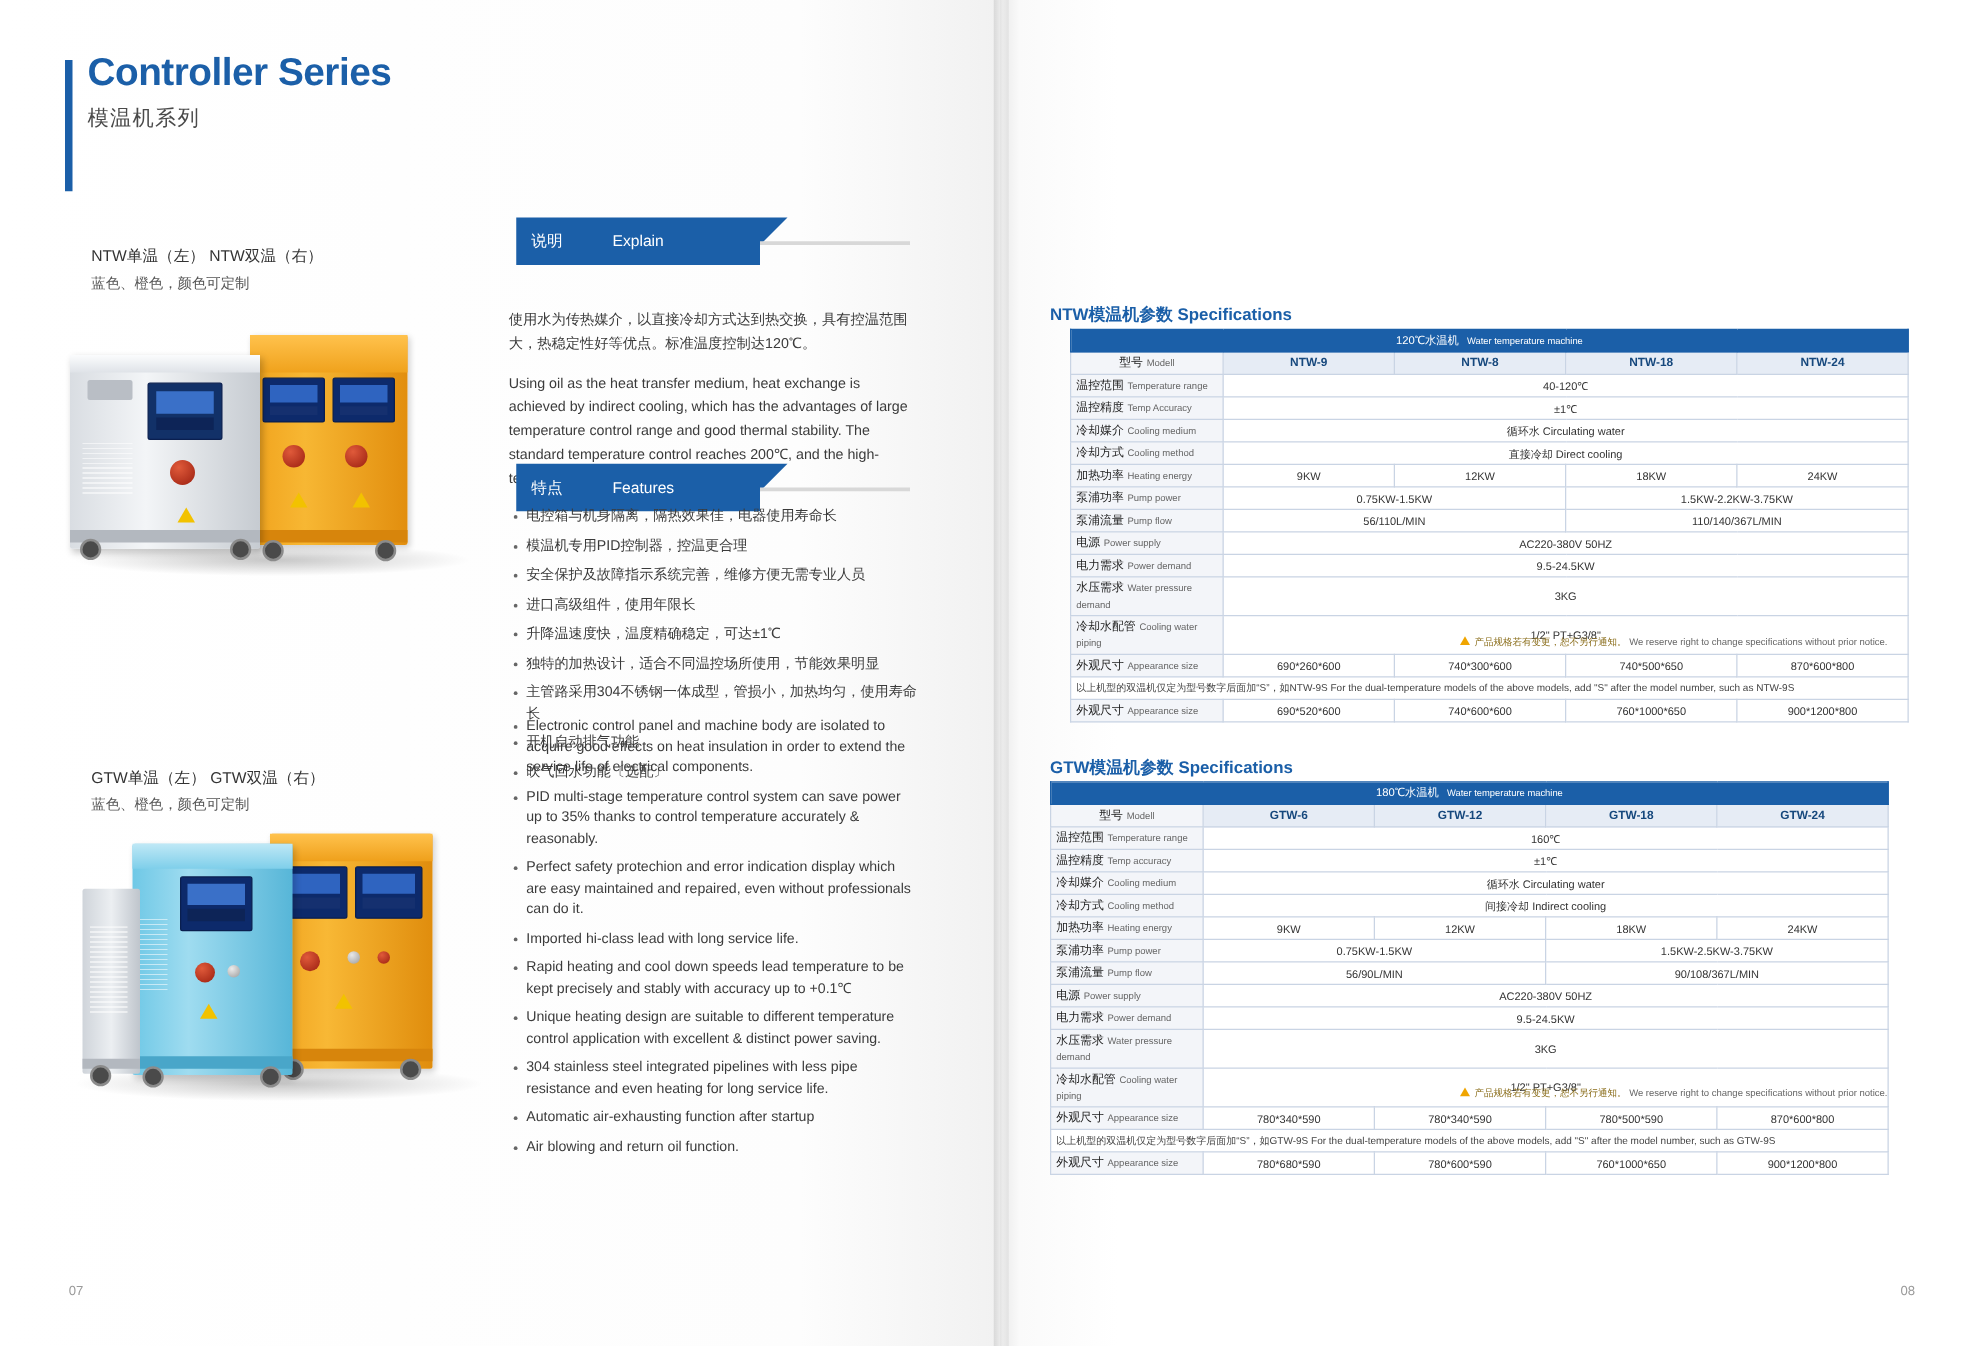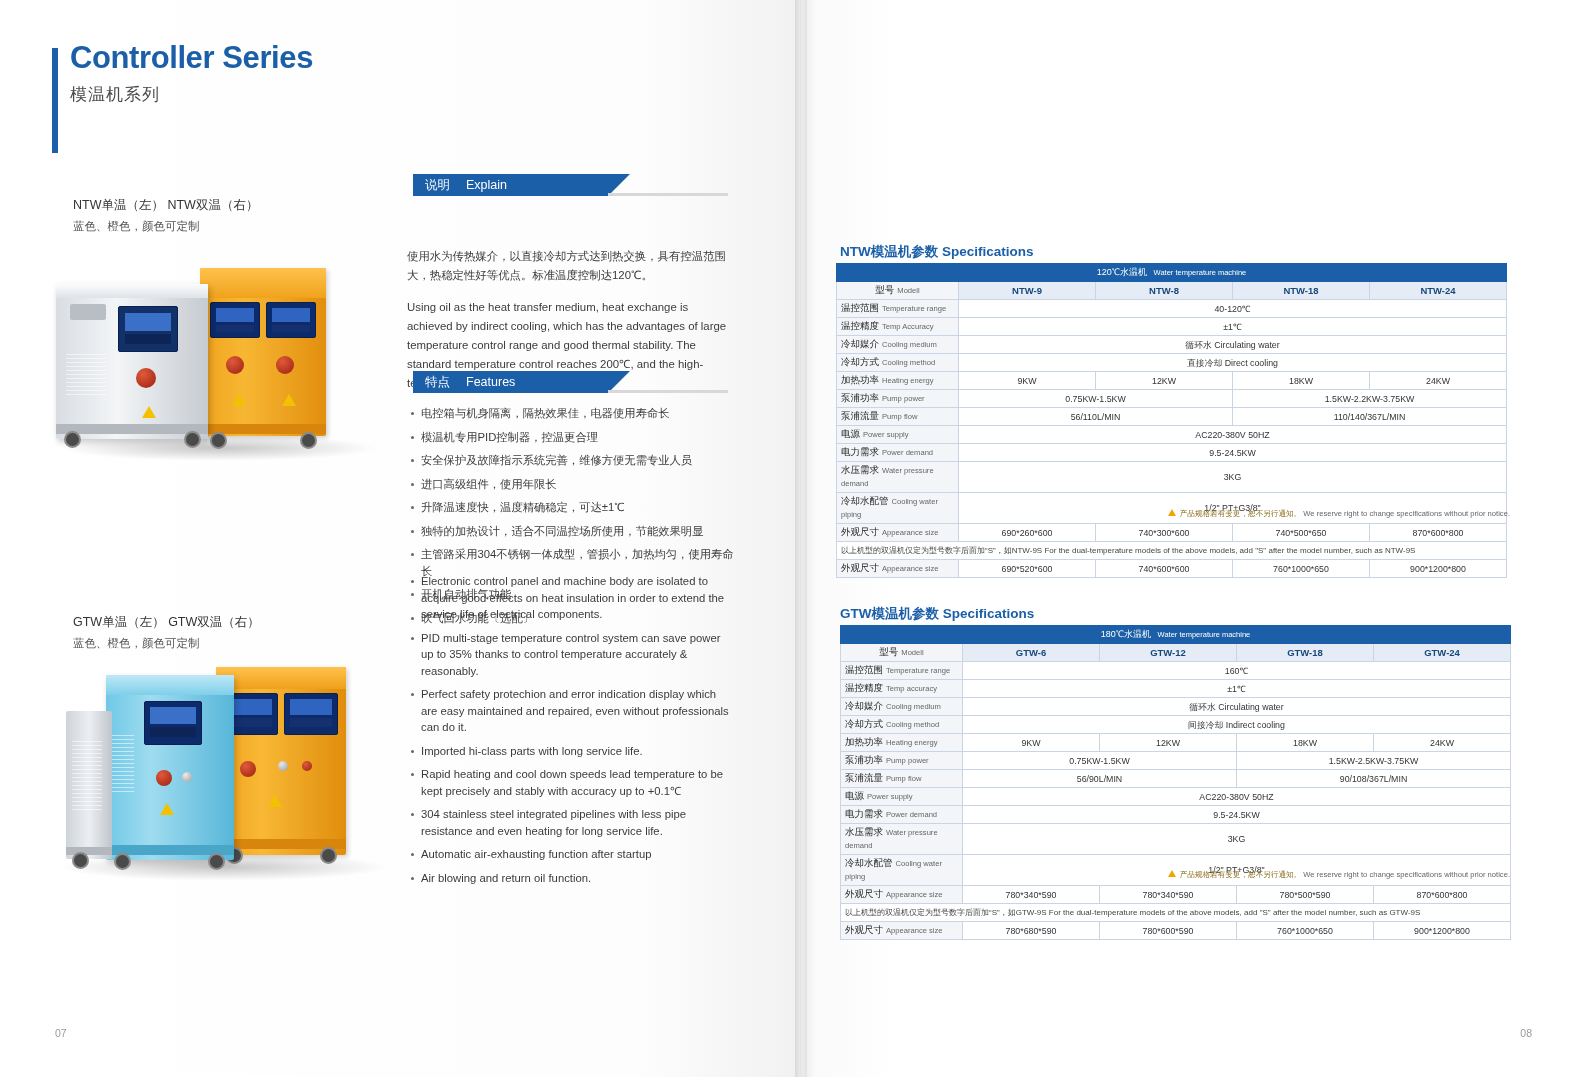--- a/index.html
+++ b/index.html
@@ -31,22 +31,22 @@
   .mach .panel{position:absolute;background:#0d2a6b;border:1px solid #0a1f4f;border-radius:2px;}
   .mach .screen{position:absolute;background:#2c5fb8;}
   .mach .louver{position:absolute;background:repeating-linear-gradient(to bottom,rgba(255,255,255,.55) 0 1px,rgba(0,0,0,0) 1px 4px);}
   .wheel{position:absolute;width:13px;height:13px;border-radius:50%;background:#4a4a4a;border:2px solid #8b8b8b;}
   .knob{position:absolute;border-radius:50%;}
   .warn{position:absolute;width:0;height:0;border-left:7px solid transparent;border-right:7px solid transparent;border-bottom:12px solid #f2c200;}
   .shadow{position:absolute;background:radial-gradient(ellipse at center,rgba(0,0,0,.22),rgba(0,0,0,0) 70%);}
 
   
   .ribbon{position:absolute;height:22px;width:315px;}
-  .ribbon .blue{position:absolute;left:0;top:0;height:22px;width:195px;background:#1b5fa8;
-    display:flex;align-items:center;padding-left:12px;box-sizing:border-box;color:#fff;font-size:12.5px;}
+  .ribbon .blue{position:absolute;left:0;top:0;height:38px;width:195px;background:#1b5fa8;
+    display:flex;align-items:center;padding-left:12px;box-sizing:border-box;color:#fff;font-size:12.5px;gap:24px;}
   .ribbon .blue .en{margin-left:16px;}
   .ribbon .tail{position:absolute;left:195px;top:0;width:0;height:0;border-top:22px solid #1b5fa8;border-right:22px solid transparent;}
   .ribbon .rule{position:absolute;left:195px;top:19px;width:120px;height:3px;background:#d8d8d8;}
 
   .body-txt{position:absolute;font-size:11.4px;line-height:19px;color:#3b3b3b;width:322px;}
   .body-txt p{margin:0 0 13px 0;}
 
   ul.feat{position:absolute;margin:0;padding:0;list-style:none;width:325px;}
   ul.feat li{position:relative;padding-left:11px;margin-bottom:7px;font-size:11.3px;line-height:16.5px;color:#3b3b3b;}
   ul.feat li:before{content:"";position:absolute;left:1px;top:7px;width:3px;height:3px;border-radius:50%;background:#666;}
@@ -204,35 +204,36 @@
       <li>独特的加热设计，适合不同温控场所使用，节能效果明显</li>
       <li>主管路采用304不锈钢一体成型，管损小，加热均匀，使用寿命长</li>
       <li>开机自动排气功能</li>
       <li>吹气回水功能〔选配〕</li>
     </ul>
 
     <ul class="feat" style="left:410px;top:573px;">
       <li>Electronic control panel and machine body are isolated to acquire good effects on heat insulation in order to extend the service life of electrical components.</li>
       <li>PID multi-stage temperature control system can save power up to 35% thanks to control temperature accurately &amp; reasonably.</li>
       <li>Perfect safety protechion and error indication display which are easy maintained and repaired, even without professionals can do it.</li>
-      <li>Imported hi-class parts with long service life.</li>
+      <li>Imported hi-class lead with long service life.</li>
       <li>Rapid heating and cool down speeds lead temperature to be kept precisely and stably with accuracy up to +0.1℃</li>
+      <li>Unique heating design are suitable to different temperature control application with excellent &amp; distinct power saving.</li>
       <li>304 stainless steel integrated pipelines with less pipe resistance and even heating for long service life.</li>
       <li>Automatic air-exhausting function after startup</li>
       <li>Air blowing and return oil function.</li>
     </ul>
 
     <div class="folio" style="left:55px;">07</div>
   </div>
 
   <div class="page page-right">
 
     <div class="spec-title" style="left:40px;top:243px;">NTW模温机参数 Specifications</div>
 
-    <table class="spec" style="left:36px;top:263px;">
+    <table class="spec" style="left:56px;top:263px;">
       <colgroup>
         <col style="width:122px">
           <col style="width:137px">
           <col style="width:137px">
           <col style="width:137px">
           <col style="width:137px">
       </colgroup>
       <tbody>
         <tr>
           <td class="hdr" colspan="5">

